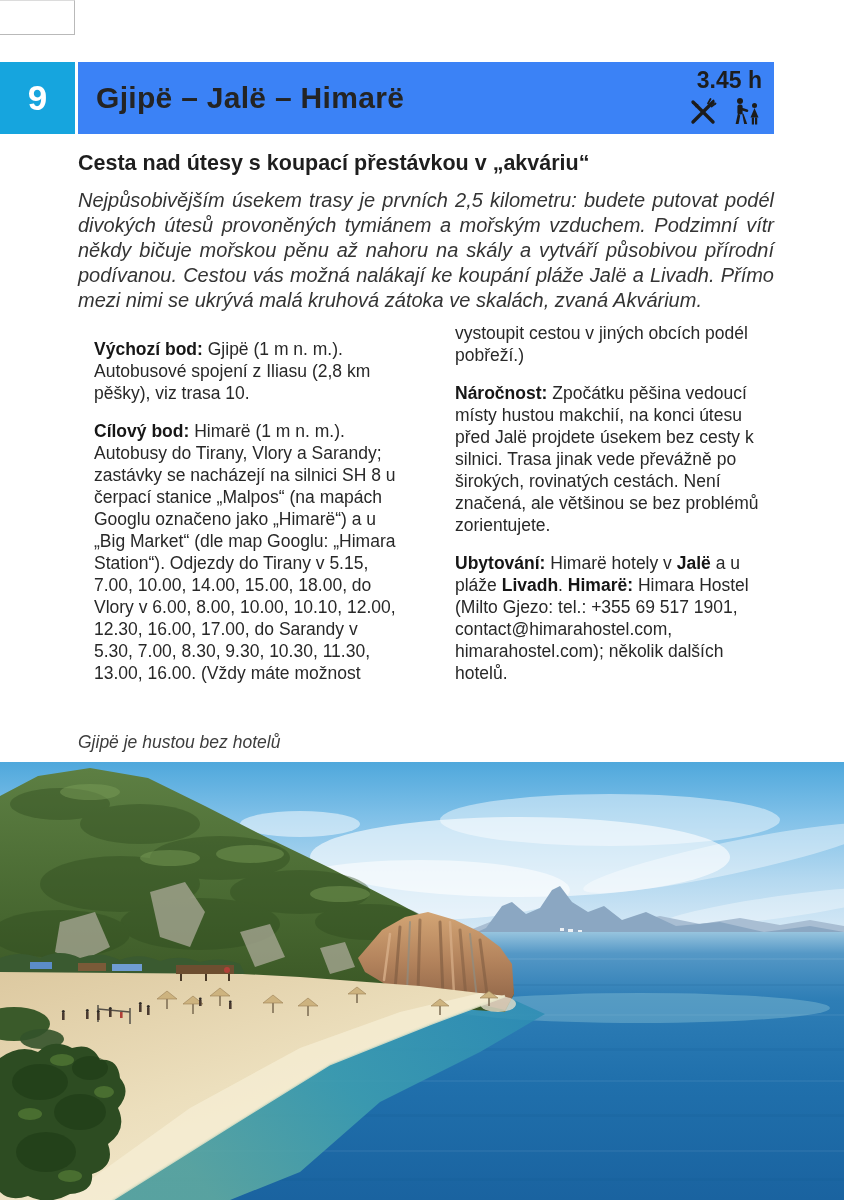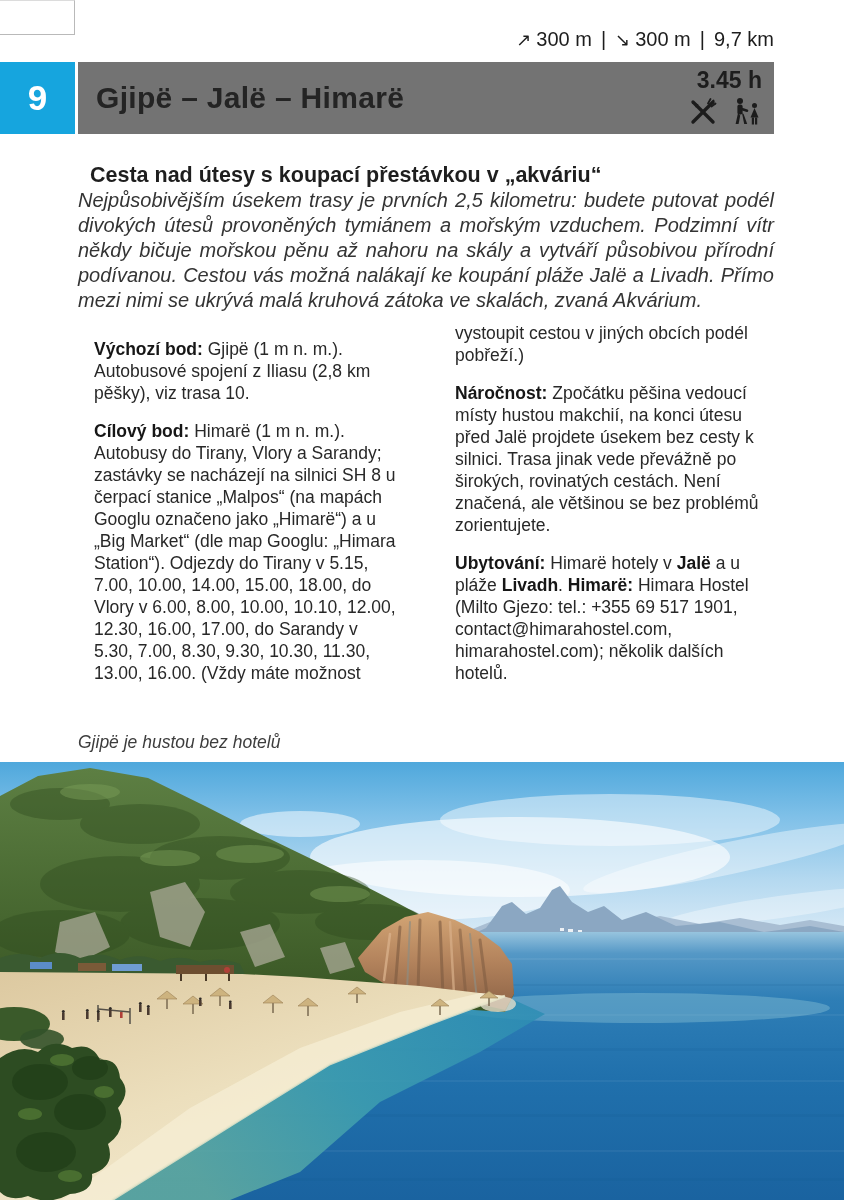--- a/index.html
+++ b/index.html
@@ -20,21 +20,21 @@
   .title-bar{position:absolute;top:62px;left:0;width:774px;height:72px;}
   .route-number{position:absolute;left:0;top:0;width:75px;height:72px;background:#16a5de;color:#fff;
                 font-size:35px;font-weight:bold;display:flex;align-items:center;justify-content:center;}
   .bar-gray{position:absolute;left:78px;right:0;top:0;height:72px;background:#d8d8d8;display:flex;align-items:center;}
   .bar-gray h1{font-size:30px;font-weight:bold;margin:0 0 0 18px;color:#242424;letter-spacing:.3px;}
   .bar-right{position:absolute;right:12px;top:4px;text-align:right;}
   .duration{font-size:23px;font-weight:bold;color:#1d1d1d;line-height:28px;}
   .bar-icons{display:flex;gap:12px;justify-content:flex-end;margin-top:3px;align-items:flex-end;}
 
   
-  .subtitle{position:absolute;top:151px;left:78px;margin:12px;font-size:21.5px;font-weight:bold;color:#1e1e1e;}
+  .subtitle{position:absolute;top:151px;left:78px;margin:0;font-size:21.5px;font-weight:bold;color:#1e1e1e;}
   .intro{position:absolute;top:188px;left:78px;width:696px;margin:0;font-style:italic;
          font-size:20px;line-height:25px;color:#343434;text-align:justify;}
 
   
   .info{position:absolute;top:322px;left:78px;width:698px;height:404px;
         column-count:2;column-gap:24px;column-fill:auto;
         font-size:17.5px;line-height:22px;color:#282828;overflow:hidden;}
   .info p{margin:16px;}
   .info b{color:#161616;}
 
@@ -43,27 +43,24 @@
   .photo{position:absolute;top:762px;left:0;width:844px;height:438px;line-height:0;}
   .photo svg{display:block;}
 </style>
 </head>
 <body>
 
 <div class="page">
 
   <div class="corner-tab"></div>
 
-  <div class="stats-row">
-    <span class="arrow">↗</span><span>300 m</span><span class="sep">|</span><span class="arrow">↘</span><span>300 m</span><span class="sep">|</span><span>9,7 km</span>
-  </div>
 
   <div class="title-bar">
     <div class="route-number" style="background: rgb(22, 165, 222);">9</div>
-    <div class="bar-gray" style="background: #737373;">
+    <div class="bar-gray" style="background: #3b82f6;">
       <h1>Gjipë – Jalë – Himarë</h1>
       <div class="bar-right">
         <div class="duration">3.45 h</div>
         <div class="bar-icons">
           <svg width="30" height="30" viewBox="0 0 30 30">
             <g stroke="#1c1c1c" stroke-width="3.4" stroke-linecap="round">
               <line x1="5" y1="5" x2="25" y2="25"></line>
               <line x1="25" y1="5" x2="5" y2="25"></line>
             </g>
             <g stroke="#1c1c1c" stroke-width="1.8" stroke-linecap="round">

